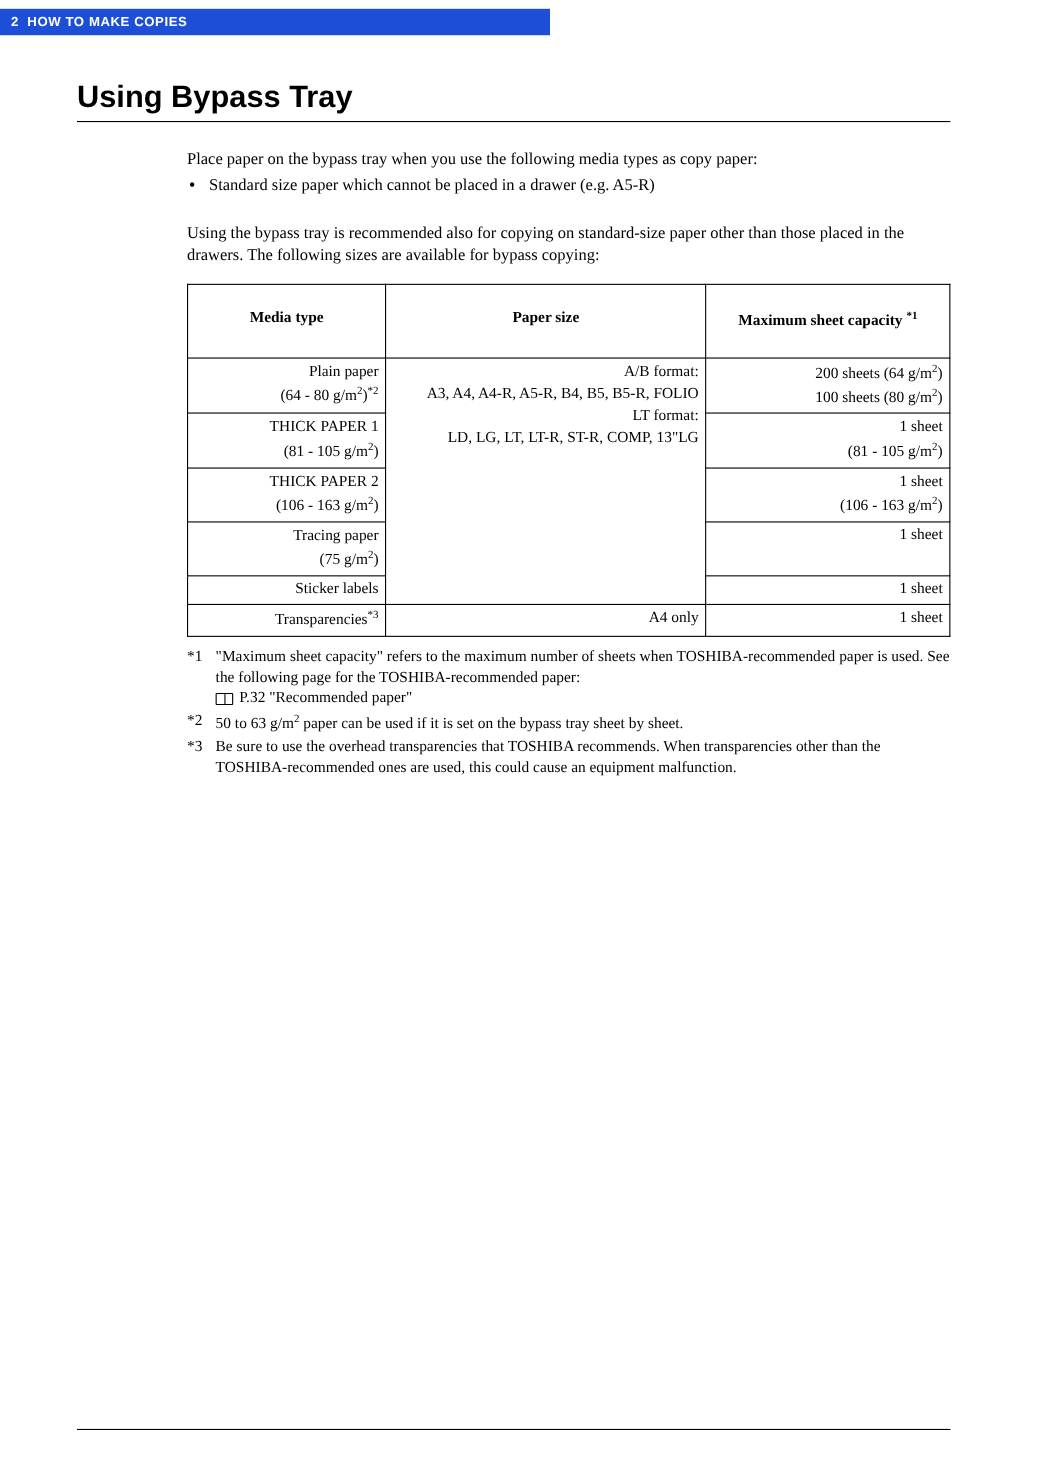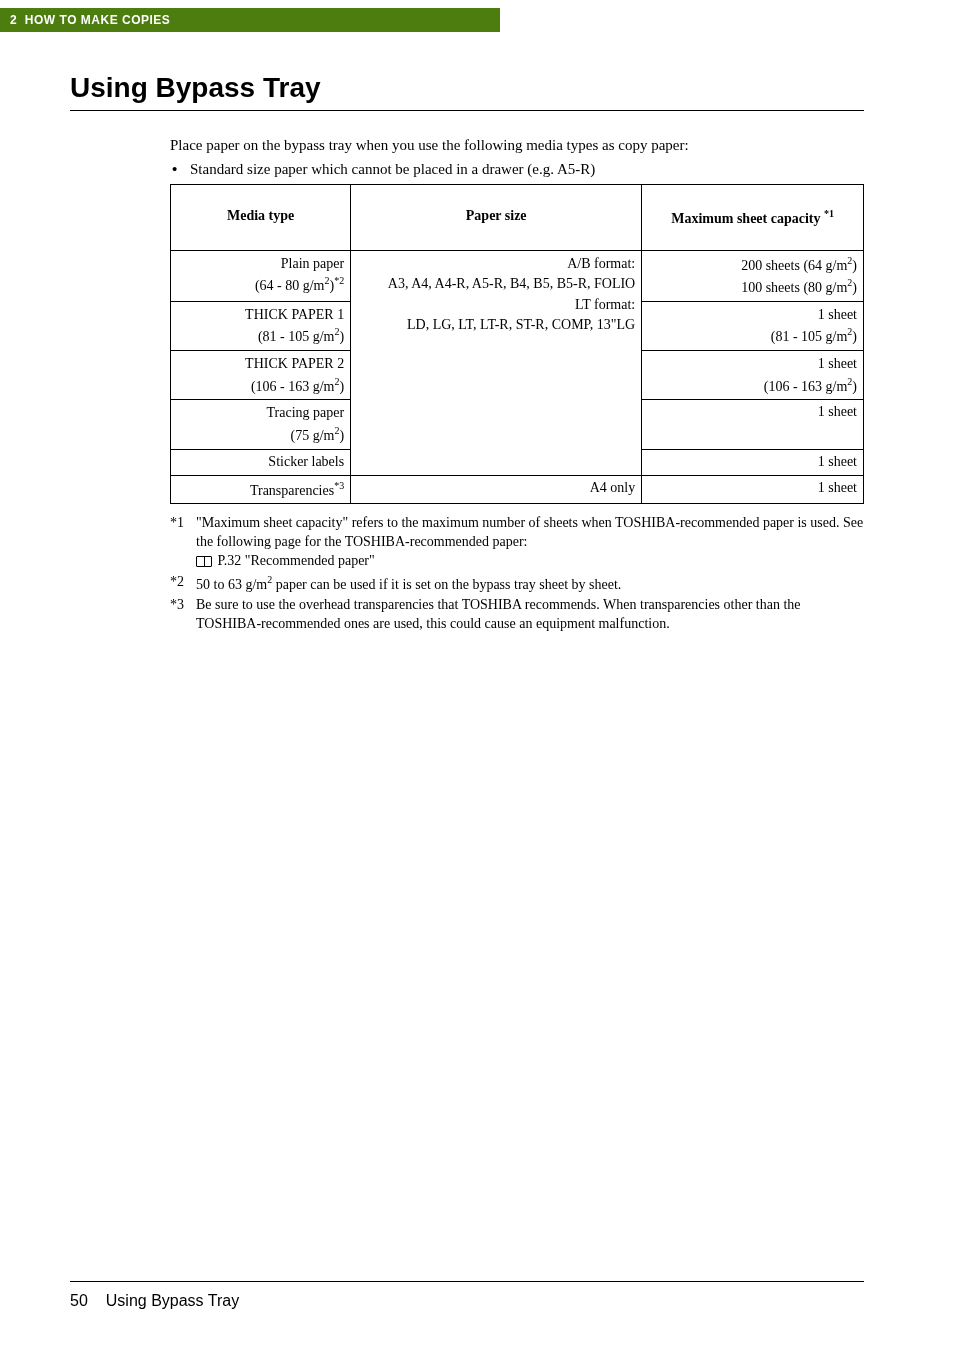--- a/index.html
+++ b/index.html
@@ -5,21 +5,21 @@
     * { margin: 0; padding: 0; box-sizing: border-box; }
     body {
       font-family: Arial, Helvetica, sans-serif;
       background: #fff;
       width: 954px;
       height: 1348px;
       position: relative;
       color: #000;
     }
     .header-bar {
-      background: #4d7c0f;
+      background: #1d4ed8;
       color: #fff;
       font-size: 12px;
       font-weight: bold;
       padding: 5px 10px;
       width: 500px;
       margin-top: 8px;
       letter-spacing: 0.5px;
     }
     .content {
       padding: 20px 90px 0 70px;
@@ -124,20 +124,21 @@
 <div class="content">
   <h1 class="main-heading">Using Bypass Tray</h1>
   <div class="heading-underline"></div>
 
   <div class="intro">
     <p class="intro-text">Place paper on the bypass tray when you use the following media types as copy paper:</p>
     <ul class="bullets">
       <li><span>Standard size paper which cannot be placed in a drawer (e.g. A5-R)</span></li>
     </ul>
 
+    <p class="para2">Using the bypass tray is recommended also for copying on standard-size paper other than those placed in the drawers. The following sizes are available for bypass copying:</p>
 
     <table>
       <thead>
         <tr>
           <th class="col-media">Media type</th>
           <th class="col-size">Paper size</th>
           <th class="col-cap"><span>Maximum sheet capacity </span><sup>*1</sup></th>
         </tr>
       </thead>
       <tbody>
@@ -215,16 +216,13 @@
       <div class="fn-row">
         <div class="fn-num">*3</div>
         <div class="fn-text">Be sure to use the overhead transparencies that TOSHIBA recommends. When transparencies other than the TOSHIBA-recommended ones are used, this could cause an equipment malfunction.</div>
       </div>
     </div>
   </div>
 </div>
 
 <div class="footer">
   <div class="footer-line"></div>
-  <div class="footer-text">
-    <span class="page-num">50</span><span>Using Bypass Tray</span>
-  </div>
 </div>
 
 </body></html>

